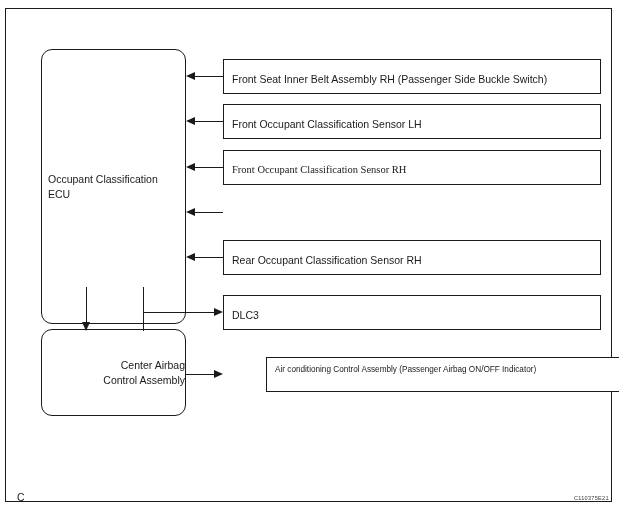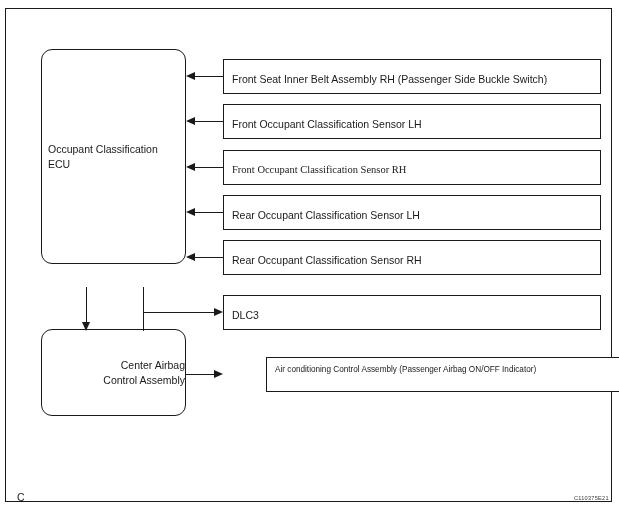--- a/index.html
+++ b/index.html
@@ -44,21 +44,21 @@
     line-height: 1.38;
   }
   .module .mline {
     display: block;
     white-space: pre;
   }
   #ecu-block {
     left: 35px;
     top: 40px;
     width: 145px;
-    height: 215px;
+    height: 275px;
     align-items: flex-start;
     padding-left: 6px;
     text-align: left;
     justify-content: center;
   }
   #airbag-block {
     left: 35px;
     top: 320px;
     width: 145px;
     height: 87px;
@@ -148,21 +148,20 @@
     </div>
 
     <div class="module" id="airbag-block">
       <span class="mline">Center Airbag</span>
       <span class="mline">Control Assembly</span>
     </div>
 
     <div class="compbox" style="top:50px;">Front Seat Inner Belt Assembly RH (Passenger Side Buckle Switch)</div>
     <div class="compbox" style="top:95px;">Front Occupant Classification Sensor LH</div>
     <div class="compbox" style="top:141px;font-family:Liberation Serif, serif;">Front Occupant Classification Sensor RH</div>
-    <div class="compbox" style="top:186px;">Rear Occupant Classification Sensor LH</div>
     <div class="compbox" style="top:231px;">Rear Occupant Classification Sensor RH</div>
 
     <div class="compbox" style="top:286px;">DLC3</div>
     <div class="compbox small" style="top:348px;">Air conditioning Control Assembly (Passenger Airbag ON/OFF Indicator)</div>
 
     <div class="hline" style="left:189px; top:67px;  width:28px;"></div>
     <div class="arrow left" style="left:180px; top:62.5px;"></div>
 
     <div class="hline" style="left:189px; top:112px; width:28px;"></div>
     <div class="arrow left" style="left:180px; top:107.5px;"></div>

